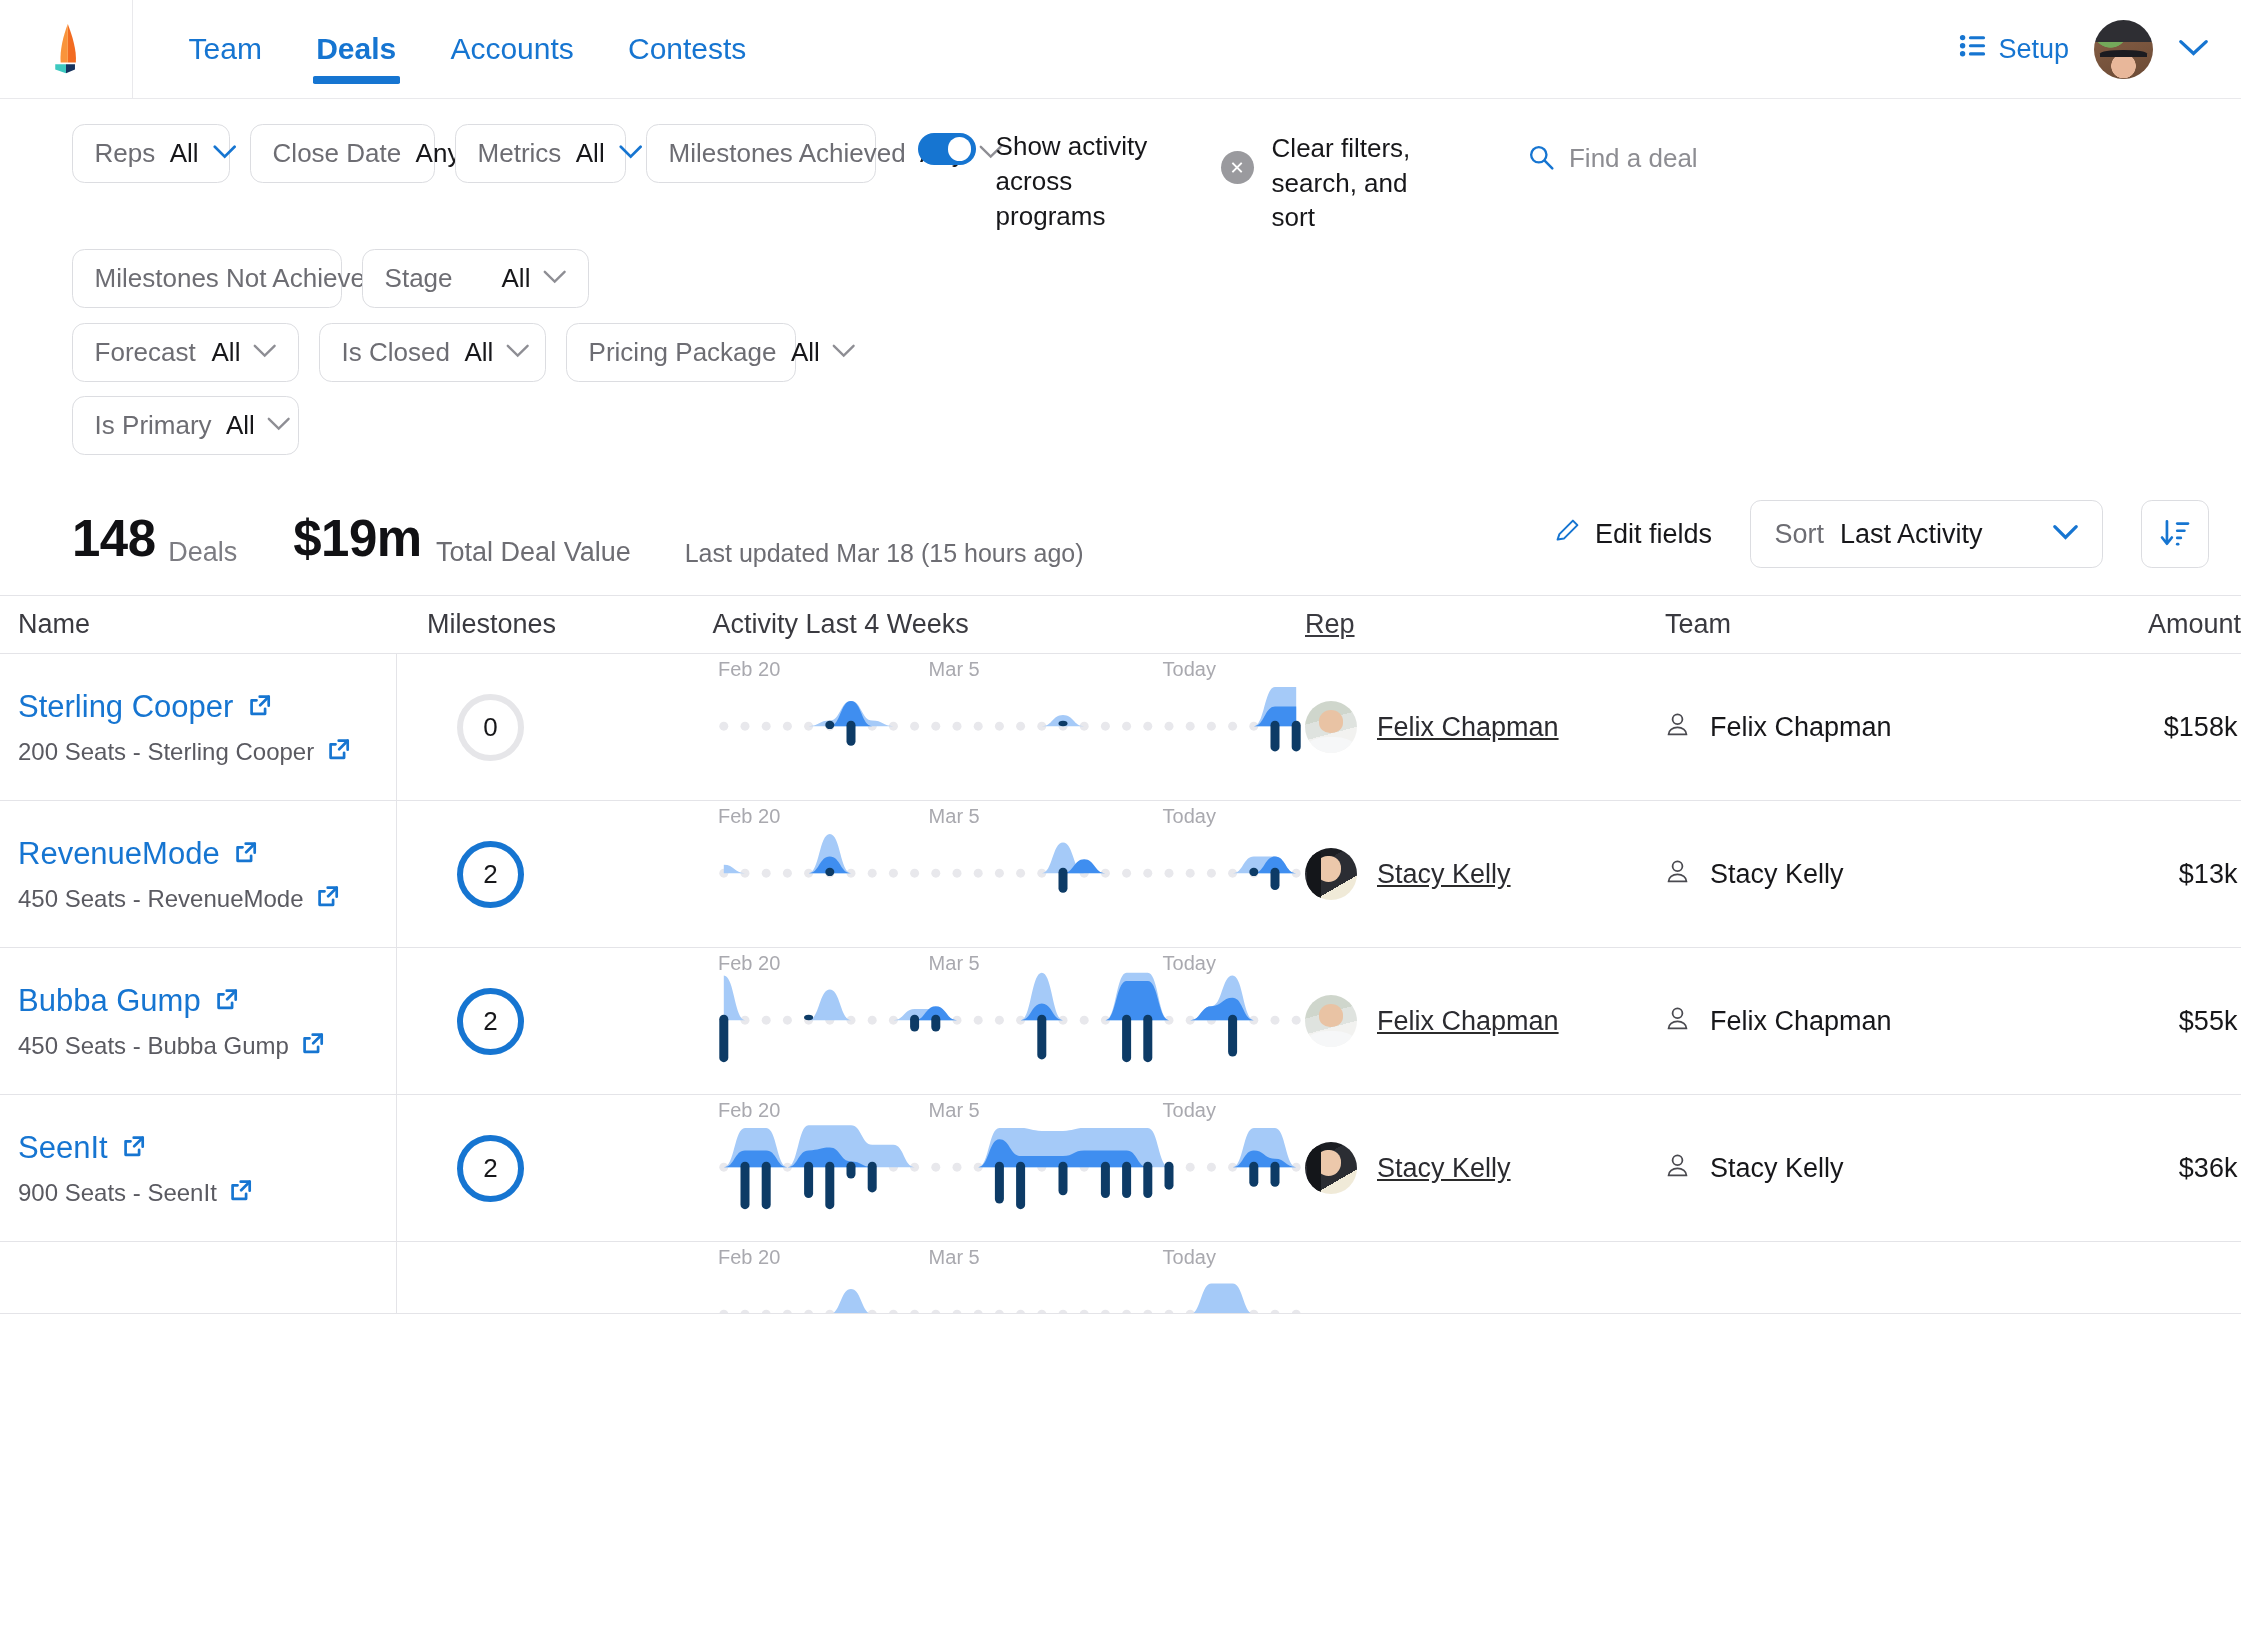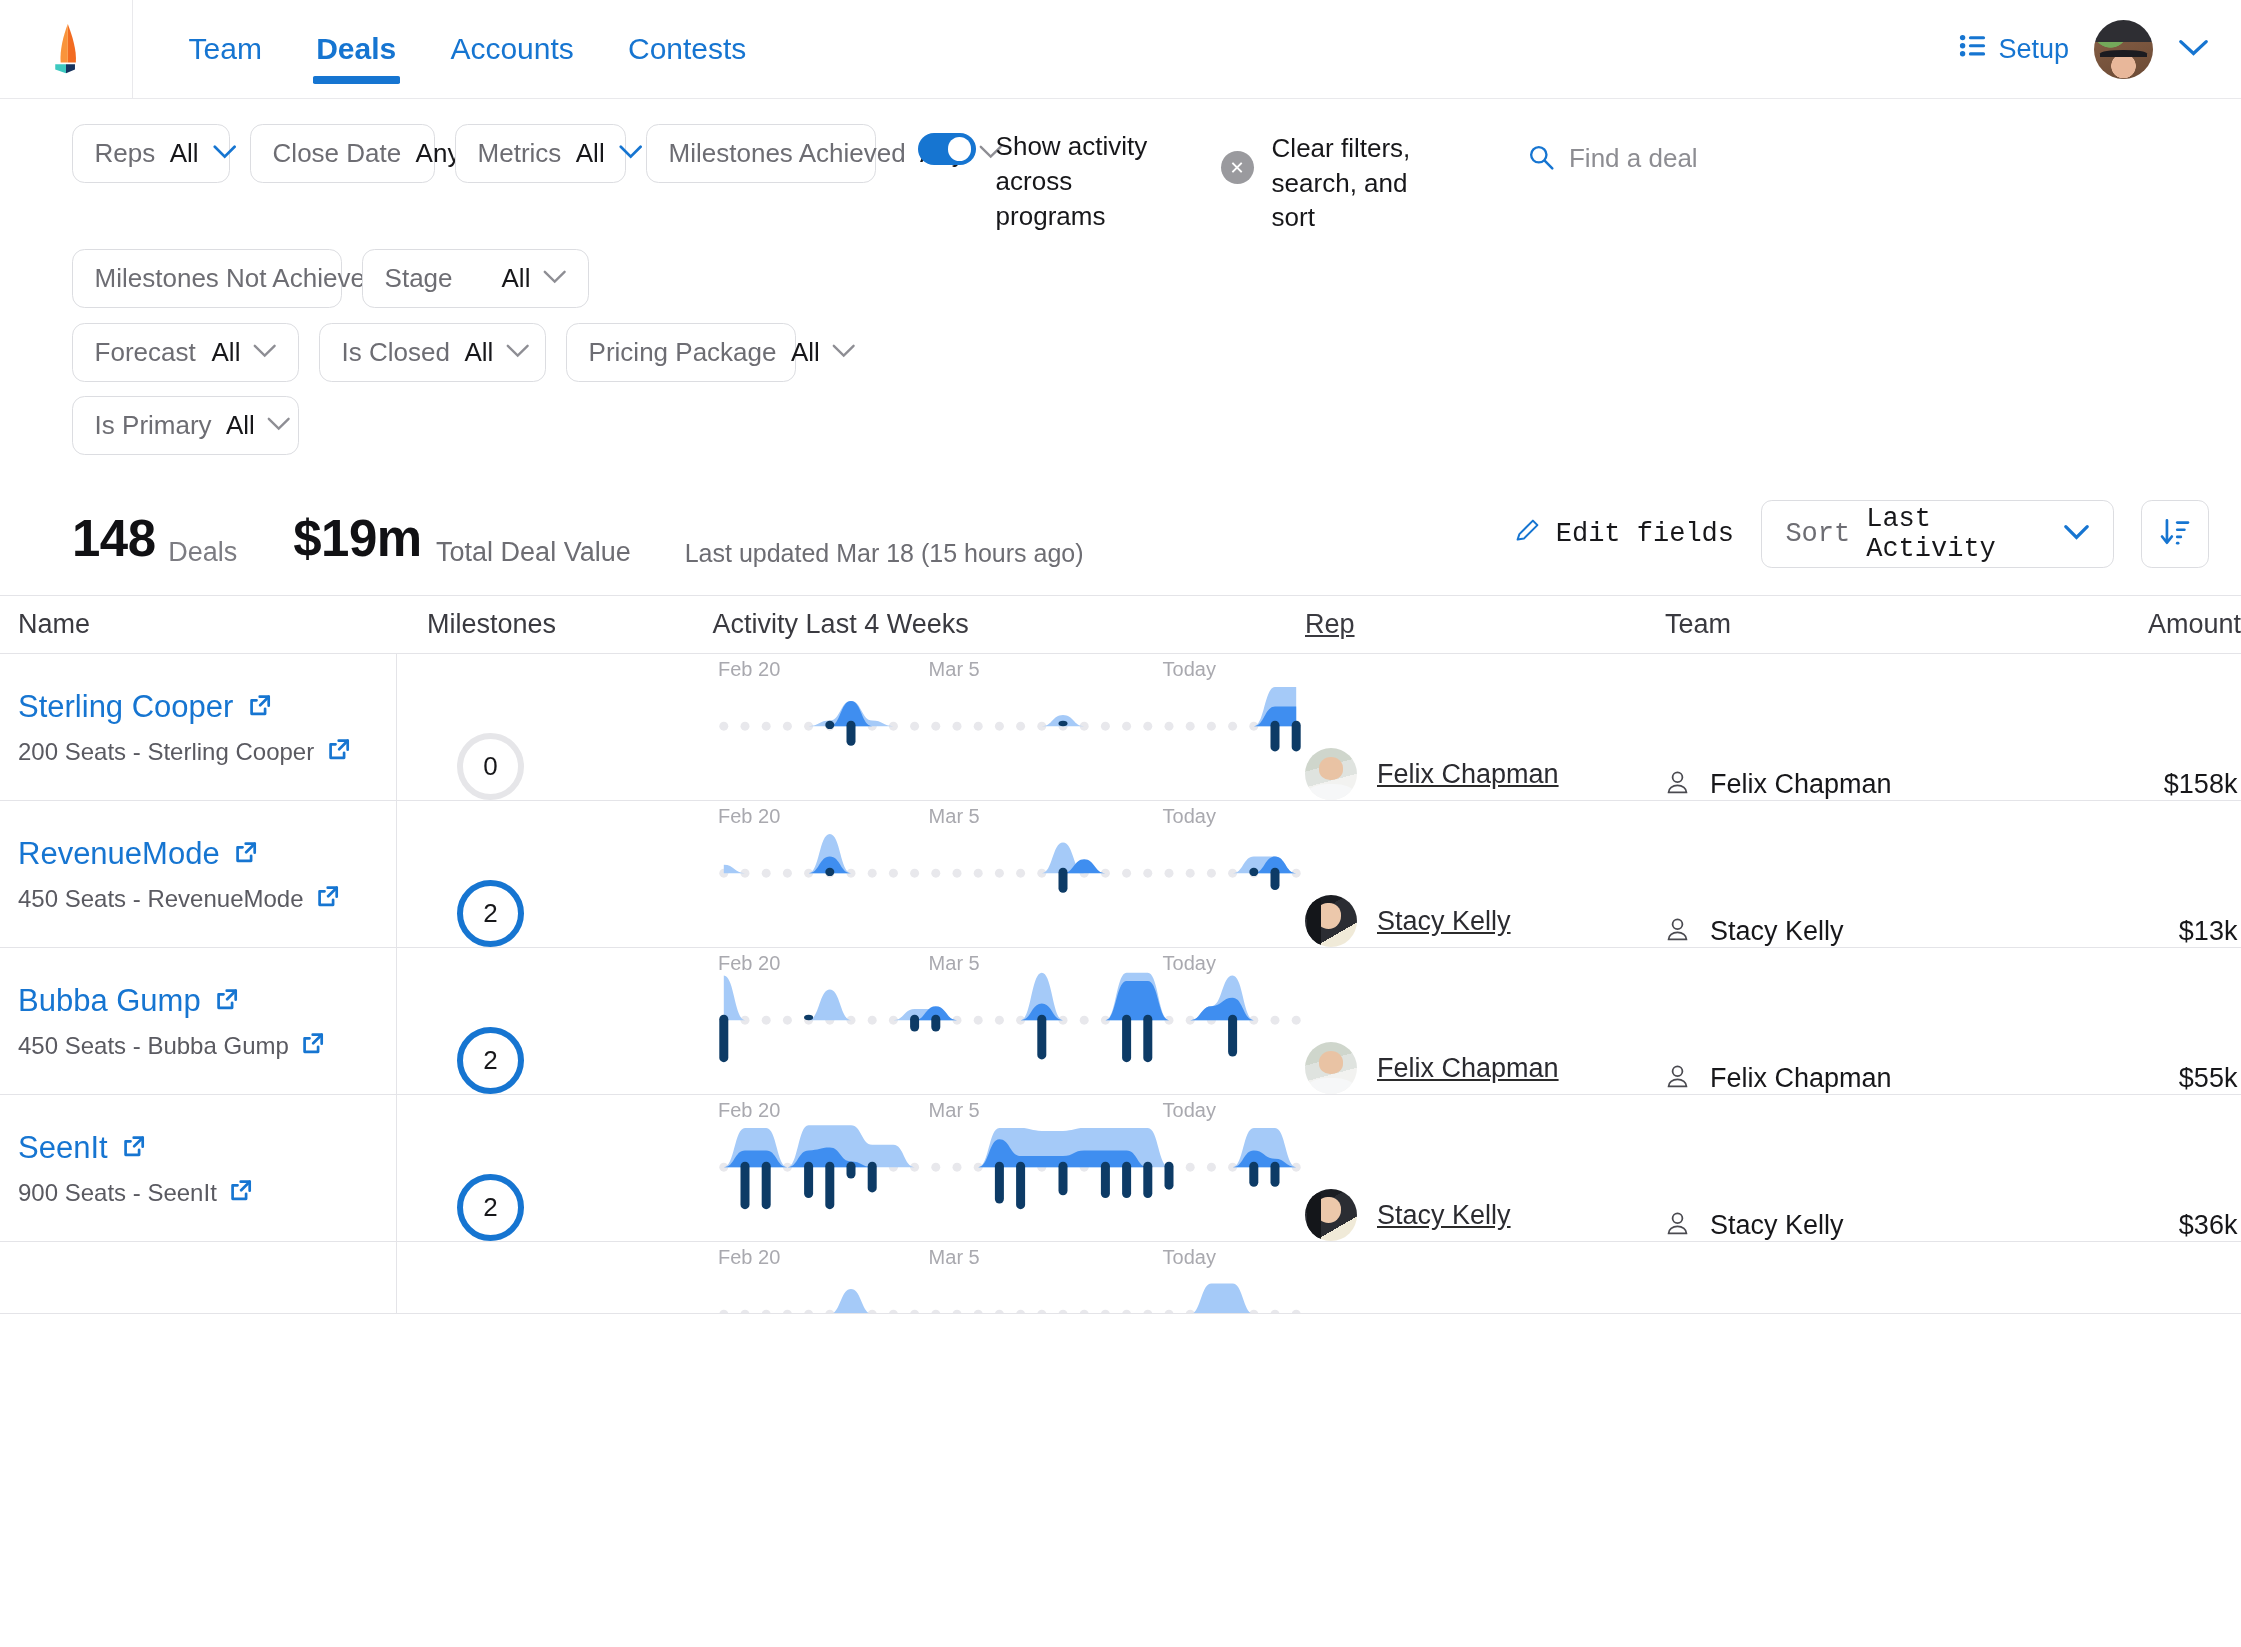--- a/index.html
+++ b/index.html
@@ -110,21 +110,21 @@
 
   
   .stats {
     display: flex; align-items: flex-end; padding: 31px 32px 27px 72px;
   }
   .stat-num { font-size: 51px; font-weight: bold; color: #111114; letter-spacing: -0.5px; }
   .stat-unit { font-size: 27px; color: #7c7c82; margin-left: 12.6px; }
   .stat-gap { width: 56px; }
   .stat-sub { font-size: 27px; color: #6d6d73; margin-left: 14.4px; }
   .stat-updated { font-size: 25px; color: #6d6d73; margin-left: 54px; }
-  .stats-right { margin-left: auto; display: flex; align-items: center; gap: 27px; font-family: Liberation Mono, monospace; }
+  .stats-right { margin-left: auto; display: flex; align-items: center; gap: 38px; }
   .editfields { display: flex; align-items: center; gap: 14.4px; font-size: 27px; color: #17171a; cursor: pointer; }
   .sortbox {
     border: 1.8px solid #dcdde1; border-radius: 10.8px; height: 68px;
     width: 353px; display: flex; align-items: center; padding: 0 23.4px; gap: 16px; cursor: pointer;
   }
   .sortbox .lbl { font-size: 27px; color: #6d6d73; }
   .sortbox .val { font-size: 27px; color: #17171a; }
   .sortbox .sc { margin-left: auto; }
   .sortdir {
     width: 68px; height: 68px; border: 1.8px solid #dcdde1; border-radius: 10.8px;
@@ -141,21 +141,21 @@
   .th { font-size: 27px; color: #3a3a40; }
   .c-name   { width: 396px; padding-left: 18px; }
   .c-miles  { width: 304px; padding-left: 31px; }
   .c-act    { width: 605px; padding-left: 12.6px; }
   .c-rep    { width: 360px; padding-left: 0px; text-decoration: underline; }
   .c-team   { width: 396px; padding-left: 0px; }
   .c-amt    { flex: 1; text-align: right; padding-right: 0px; }
 
   .tbody { }
   .trow { display: flex; border-bottom: 1.8px solid #e4e4e8; height: 147px; position: relative; }
-  .cell { display: flex; align-items: flex-end; }
+  .cell { display: flex; align-items: center; }
   .cell.c-name { flex-direction: column; align-items: flex-start; justify-content: center; }
   .cell.c-miles { border-left: 1.8px solid #e4e4e8; justify-content: flex-start; }
 
   .deal-title { display: flex; align-items: center; gap: 14.4px; cursor: pointer; }
   .deal-title .t { font-size: 31px; color: #1675d1; }
   .deal-sub { display: flex; align-items: flex-start; gap: 12.6px; margin-top: 12.6px; cursor: pointer; }
   .deal-sub .s { font-size: 24px; color: #5a5a61; }
 
   .ring {
     width: 67px; height: 67px; border-radius: 50%;

